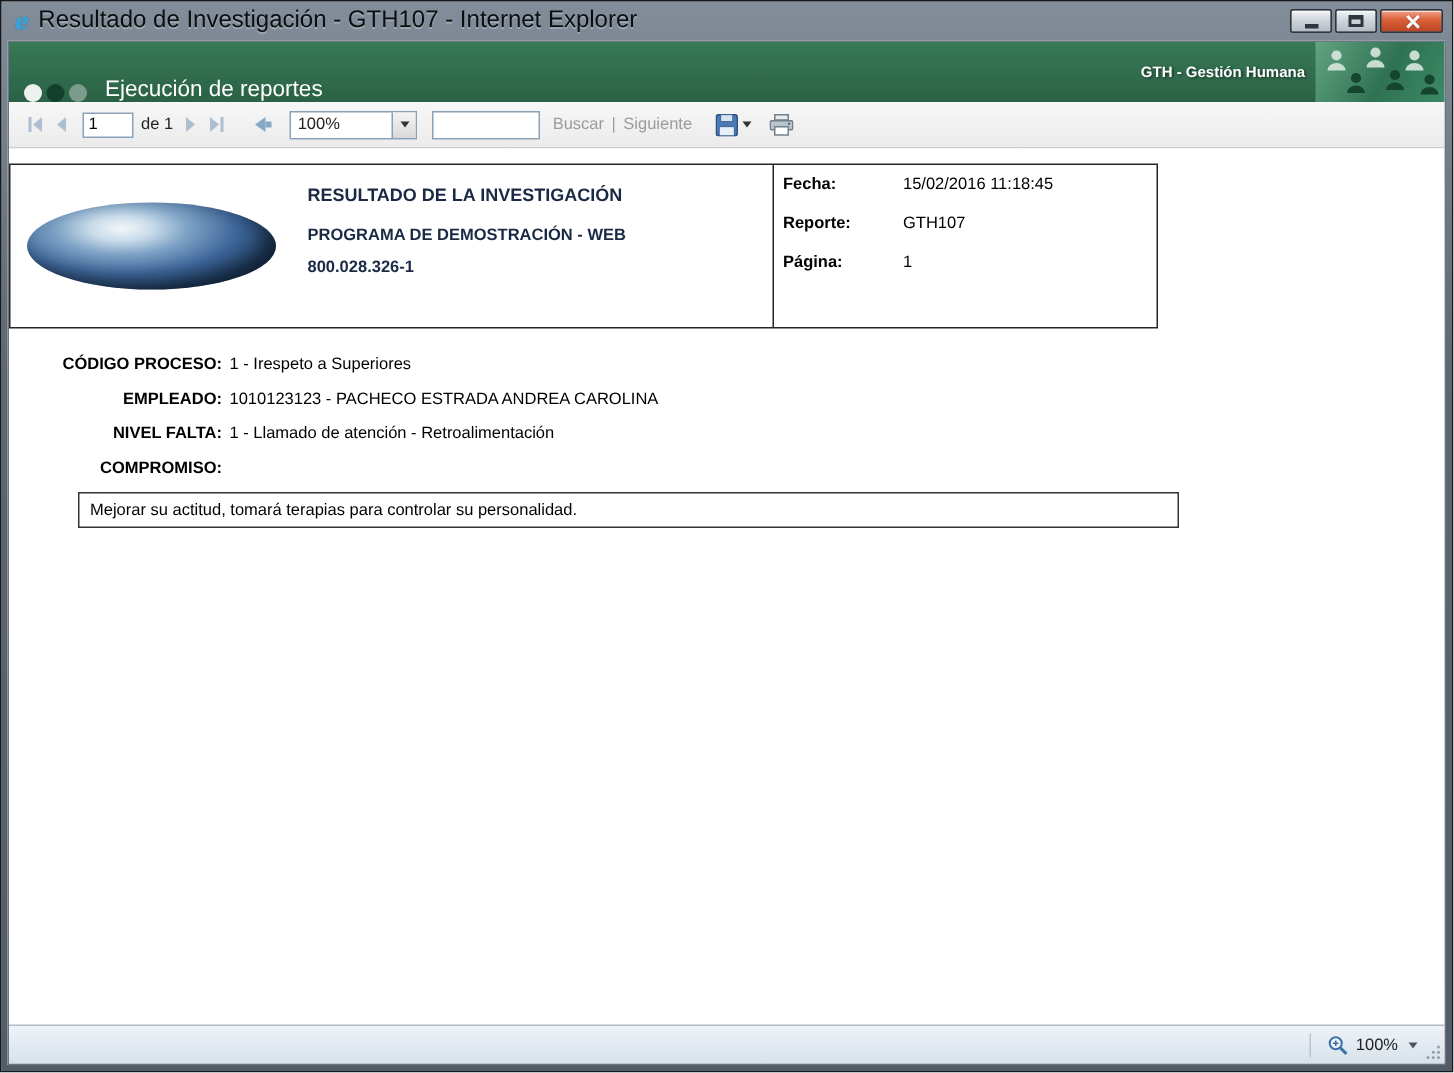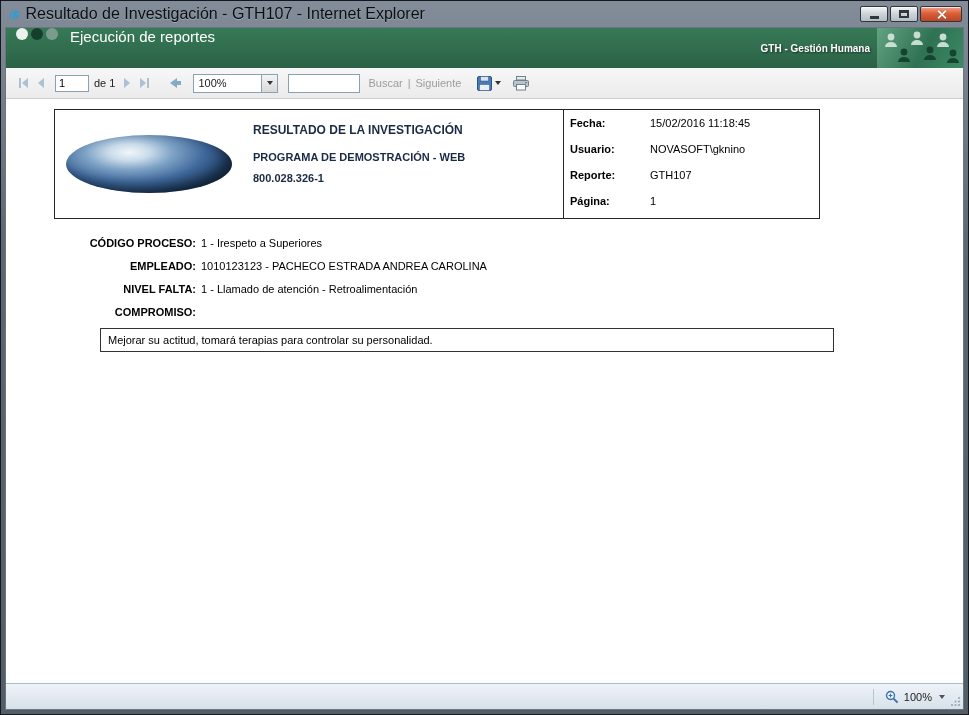--- a/index.html
+++ b/index.html
@@ -26,21 +26,21 @@
   .glyph-x::before,.glyph-x::after { content:""; position:absolute; left:5px; top:0; width:2px; height:11px;
              background:#fff; box-shadow:0 0 1px rgba(0,0,0,.4); }
   .glyph-x::before { transform:rotate(45deg); }
   .glyph-x::after  { transform:rotate(-45deg); }
 
   .window-body { flex:1; margin:0 4px 4px; border:1px solid #6b7681; background:#fff;
                  display:flex; flex-direction:column; overflow:hidden; }
 
   
   .app-header { flex:0 0 40px; background:linear-gradient(#377a57,#2b6146);
-                display:flex; align-items:flex-start; padding-left:10px; position:relative; overflow:hidden; }
+                display:flex; align-items:flex-end; padding-left:10px; position:relative; overflow:hidden; }
   .dots { display:flex; align-items:center; gap:3px; margin-right:12px; }
   .dot { width:12px; height:12px; border-radius:50%; }
   .dot-1 { background:#ecf2ee; } .dot-2 { background:#153f2d; } .dot-3 { background:#7b9c8c; }
   .app-title { color:#fff; font-size:15px; }
   .brand { position:absolute; right:0; top:0; height:40px; display:flex; align-items:center; }
   .brand-label { color:#fff; font-weight:bold; font-size:10px; margin-right:7px;
                  text-shadow:1px 1px 2px rgba(0,0,0,.55); white-space:nowrap; }
   .brand-graphic { width:86px; height:40px; background:linear-gradient(120deg,#63a381,#2f7253 55%,#3c8a66); }
 
   
@@ -66,21 +66,21 @@
               display:flex; align-items:center; justify-content:center; }
   .caret-down { width:0; height:0; border-left:3px solid transparent; border-right:3px solid transparent;
                 border-top:4px solid #333; }
   .search-input { width:72px; height:19px; border:1px solid #89a0b6; margin-right:8px; padding:0 3px;
                   font-size:11px; font-family:inherit; }
   .dim-link { color:#9c9c9c; margin-right:5px; cursor:default; }
   .next-link { margin-right:16px; }
   .tool-icon-btn { display:flex; align-items:center; gap:3px; margin-right:12px; cursor:default; }
 
   
-  .report-area { flex:1; background:#fff; padding:10px 16px 0; overflow:hidden; font-size:11px; color:#000;margin-left:32px; }
+  .report-area { flex:1; background:#fff; padding:10px 0 0; overflow:hidden; font-size:11px; color:#000; }
   .report-header-box { width:766px; height:110px; border:1px solid #262626; display:flex; }
   .logo-cell { width:188px; display:flex; align-items:center; justify-content:center; }
   .earth { width:166px; height:58px; border-radius:50%;
            background:radial-gradient(ellipse at 38% 30%, #f2f6f9 0%, #cadcea 14%, #7fa3c6 30%, #3f689b 52%, #203f63 72%, #0b1b31 100%);
            box-shadow:inset -8px -5px 12px rgba(0,0,0,.4); }
   .text-cell { flex:1; padding:13px 0 0 10px; color:#1a2a44; }
   .rh-title { font-size:12px; font-weight:bold; margin-bottom:14px; }
   .rh-program { font-size:11px; font-weight:bold; margin-bottom:9px; }
   .rh-nit { font-size:11px; font-weight:bold; }
   .meta-cell { width:256px; border-left:1px solid #262626; padding:6px 0 0 6px; }
@@ -217,24 +217,20 @@
           <div class="rh-title">RESULTADO DE LA INVESTIGACIÓN</div>
           <div class="rh-program">PROGRAMA DE DEMOSTRACIÓN - WEB</div>
           <div class="rh-nit">800.028.326-1</div>
         </div>
         <div class="meta-cell">
           <div class="meta-row">
             <span class="meta-label">Fecha:</span>
             <span class="meta-value">15/02/2016 11:18:45</span>
           </div>
           <div class="meta-row">
-            <span class="meta-label">Usuario:</span>
-            <span class="meta-value">NOVASOFT\gknino</span>
-          </div>
-          <div class="meta-row">
             <span class="meta-label">Reporte:</span>
             <span class="meta-value">GTH107</span>
           </div>
           <div class="meta-row">
             <span class="meta-label">Página:</span>
             <span class="meta-value">1</span>
           </div>
         </div>
       </div>
 

